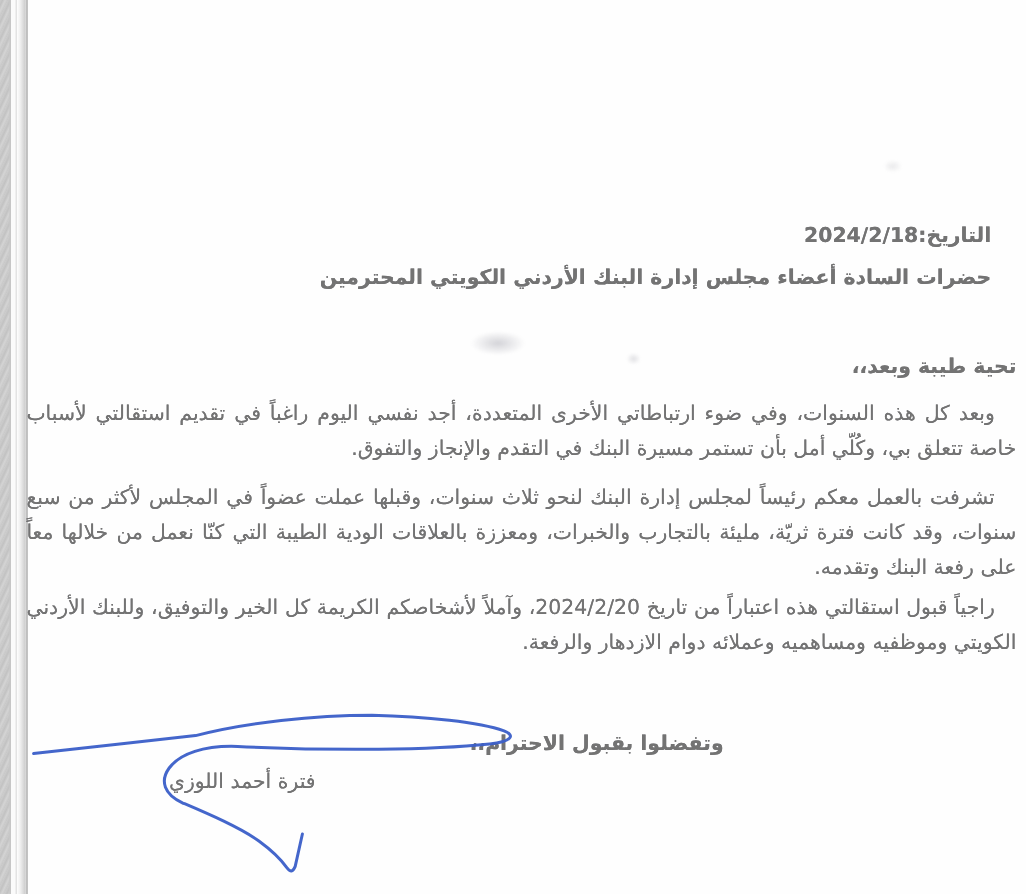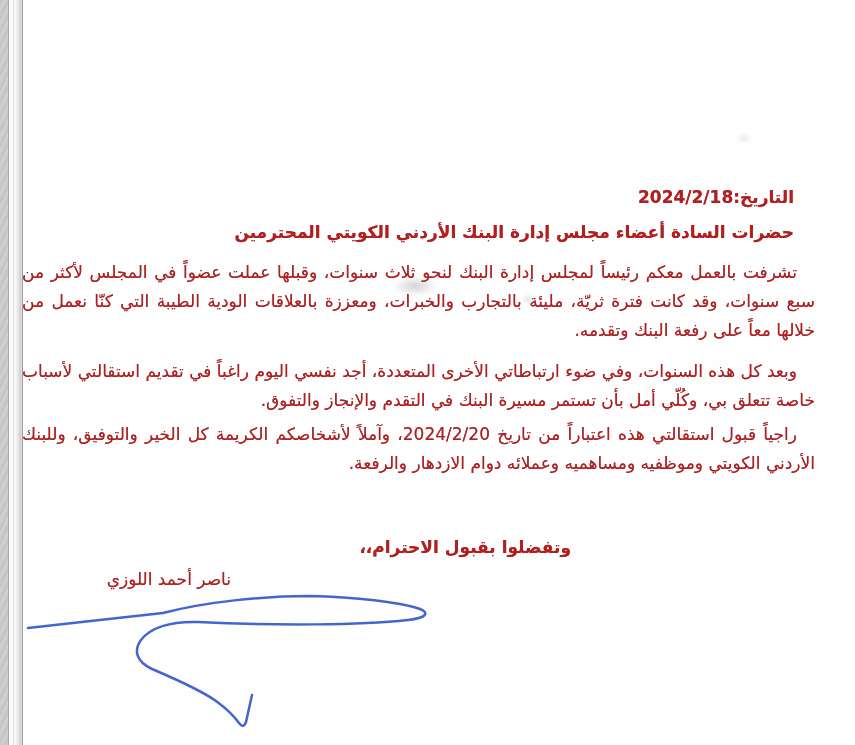--- a/index.html
+++ b/index.html
@@ -36,24 +36,24 @@
     width: 8px; height: 100%;
     background: linear-gradient(to right, #ffffff, #ededed 40%, #cfcfcf 85%, #e6e6e6);
     border-left: 1px solid #dcdcdc;
     border-right: 1px solid #9c9c9c;
   }
 
   
   .letter {
     position: absolute;
     top: 0;
-    right: 40px;
+    right: 8px;
     left: 22px;
     direction: rtl;
-    color: #b91c1c;
+    color: #737373;
     font-size: 17px;
     text-shadow: 0 0 0.5px rgba(23,23,33,0.55);
   }
   .date-line {
     margin: 184px 21px 0 0;
     text-align: right;
     font-weight: 600;
     line-height: 26px;
   }
   .recipient-line {
@@ -127,30 +127,31 @@
 
   <div class="smudge smudge-1"></div>
   <div class="smudge smudge-2"></div>
   <div class="smudge smudge-3"></div>
 
   <div class="letter" dir="rtl">
     <div class="date-line">التاريخ:2024/2/18</div>
 
     <div class="recipient-line">حضرات السادة أعضاء مجلس إدارة البنك الأردني الكويتي المحترمين</div>
 
+    <div class="salutation">تحية طيبة وبعد،،</div>
+
+    <p class="para">وبعد كل هذه السنوات، وفي ضوء ارتباطاتي الأخرى المتعددة، أجد نفسي اليوم راغباً في تقديم استقالتي لأسباب خاصة تتعلق بي، وكُلّي أمل بأن تستمر مسيرة البنك في التقدم والإنجاز والتفوق.</p>
 
     <p class="para">تشرفت بالعمل معكم رئيساً لمجلس إدارة البنك لنحو ثلاث سنوات، وقبلها عملت عضواً في المجلس لأكثر من سبع سنوات، وقد كانت فترة ثريّة، مليئة بالتجارب والخبرات، ومعززة بالعلاقات الودية الطيبة التي كنّا نعمل من خلالها معاً على رفعة البنك وتقدمه.</p>
-
-    <p class="para">وبعد كل هذه السنوات، وفي ضوء ارتباطاتي الأخرى المتعددة، أجد نفسي اليوم راغباً في تقديم استقالتي لأسباب خاصة تتعلق بي، وكُلّي أمل بأن تستمر مسيرة البنك في التقدم والإنجاز والتفوق.</p>
 
     <p class="para para-last">راجياً قبول استقالتي هذه اعتباراً من تاريخ 2024/2/20، وآملاً لأشخاصكم الكريمة كل الخير والتوفيق، وللبنك الأردني الكويتي وموظفيه ومساهميه وعملائه دوام الازدهار والرفعة.</p>
 
     <div class="closing">وتفضلوا بقبول الاحترام،،</div>
 
-    <div class="signer">ناصر أحمد اللوزي</div>
+    <div class="signer">فترة أحمد اللوزي</div>
   </div>
 
   <svg class="signature-svg" viewBox="0 0 855 745" aria-hidden="true">
     <path d="M 28 628
              C 70 623, 120 618, 163 613
              C 205 602, 262 596, 310 596
              C 355 597, 400 602, 420 609
              C 430 613, 426 618, 408 620
              C 360 625, 280 626, 198 622
              C 170 621, 150 628, 141 640

